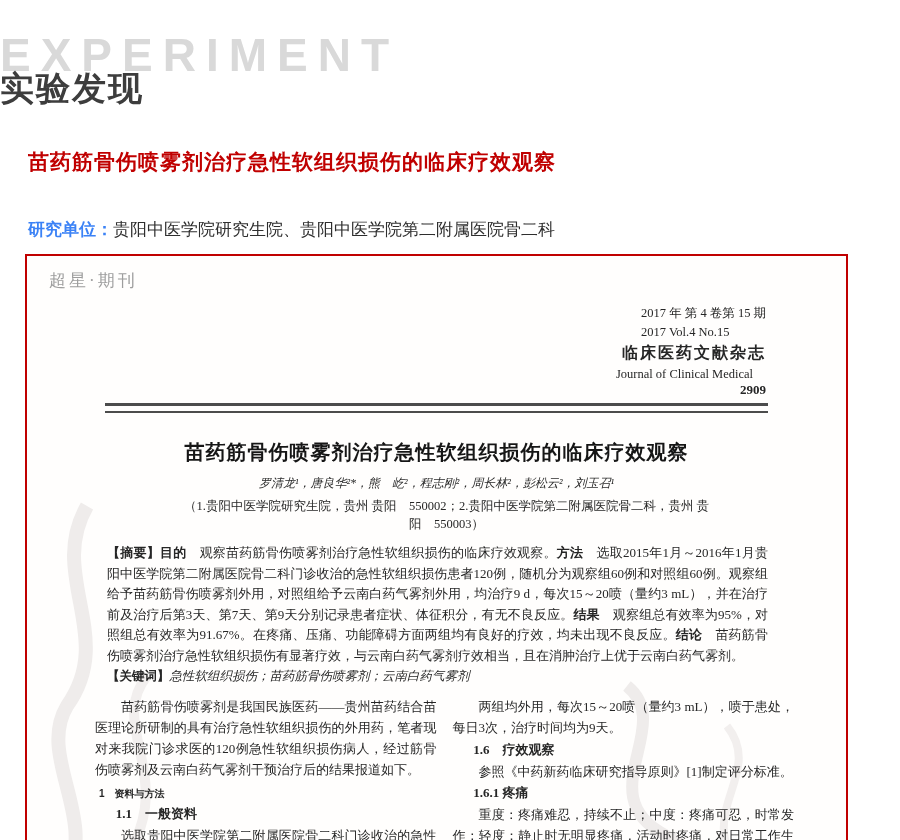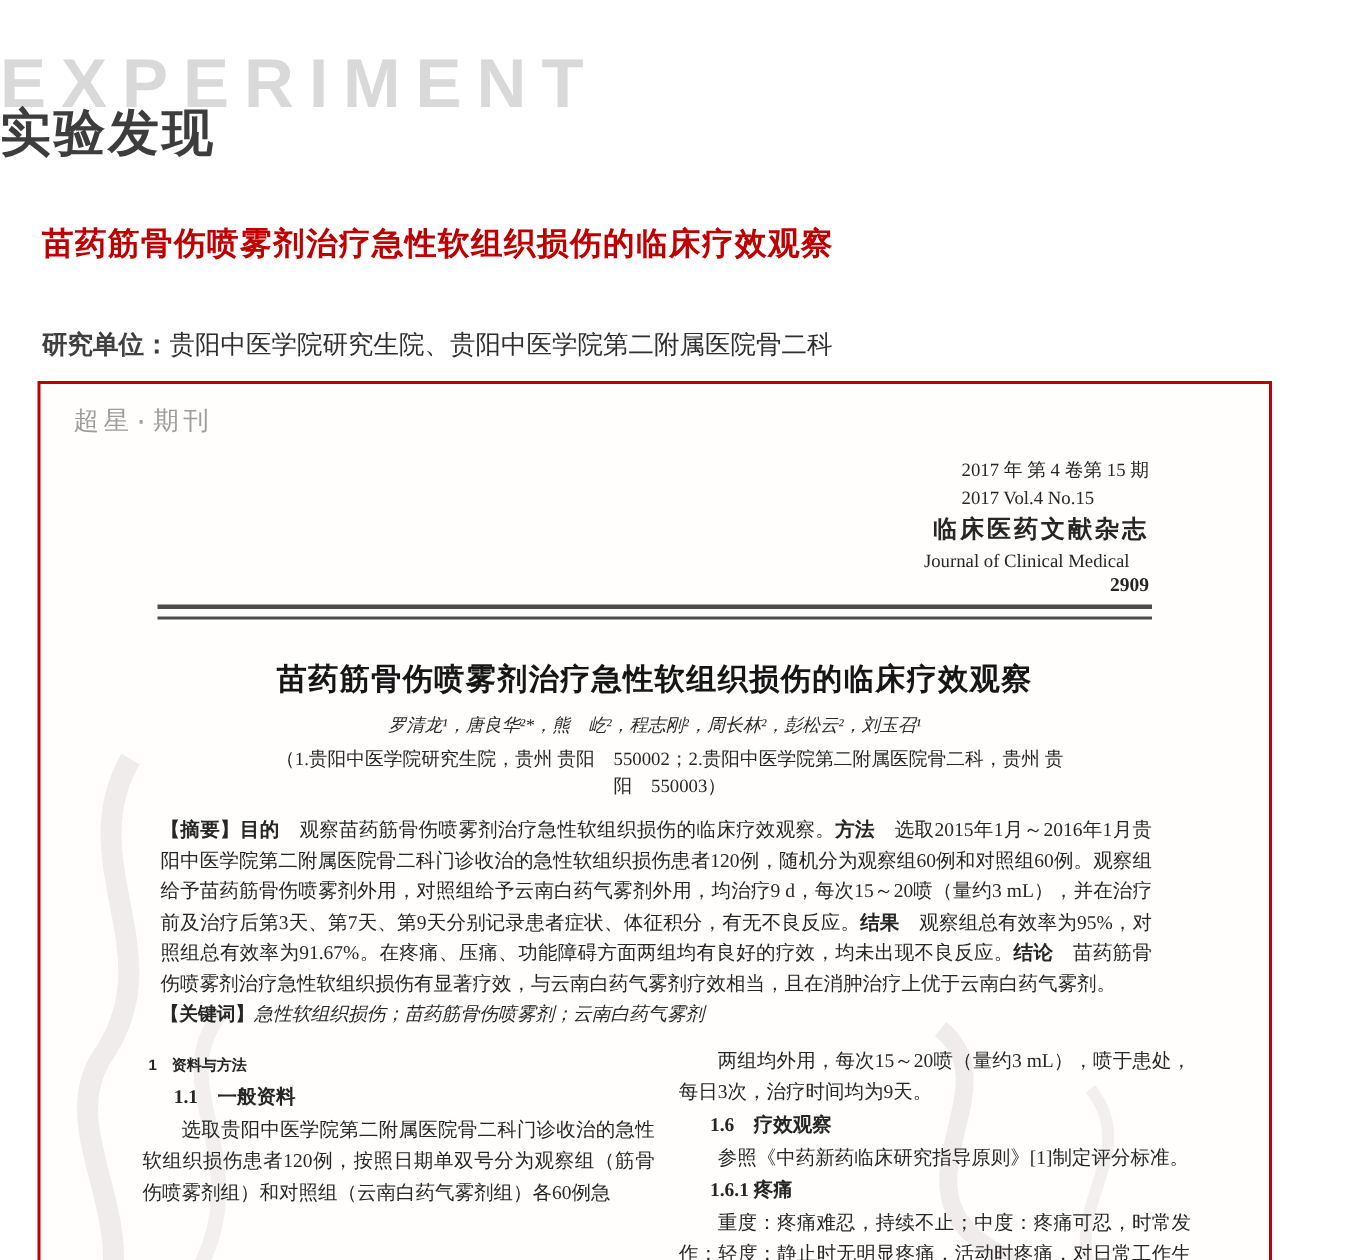--- a/index.html
+++ b/index.html
@@ -18,32 +18,32 @@
   .banner .cn{
     position:absolute;left:0;right:0;top:52px;
     font-size:34px;font-weight:700;color:#3d3d3d;letter-spacing:2px;
   }
   
   .red-title{
     margin:34px 0 0 28px;font-size:21px;font-weight:700;color:#c00000;
     letter-spacing:1px;
   }
   .unit-line{margin:42px 0 0 28px;font-size:17px;color:#2e2e2e;}
-  .unit-line b{color:#404040;}
+  .unit-line b{color:#3b82f6;}
   
   .scan{
     position:absolute;left:25px;top:254px;width:819px;height:640px;
     border:2px solid #c00000;background:#fffefd;overflow:hidden;
     font-family:"Liberation Serif","DejaVu Serif",serif;color:#262626;
   }
   .scan-inner{position:relative;z-index:2;}
   .wm-svg{position:absolute;left:0;top:0;z-index:1;pointer-events:none;}
   .cx-label{
     margin:13px 0 0 22px;font-size:17px;color:#9d9d9d;letter-spacing:3px;
-    font-family:Liberation Mono, monospace;
+    font-family:Liberation Serif, serif;
   }
   .jhead{
     display:flex;align-items:flex-end;justify-content:space-between;
     margin:12px 80px 0 80px;
     flex-direction:column;
   }
   .jhead .l{font-size:12.5px;line-height:1.55;}
   .jhead .c{text-align:center;}
   .jhead .c .cn{font-size:16px;font-weight:700;letter-spacing:2px;margin-left:19px;}
   .jhead .c .en{font-size:12.5px;margin-top:3px;}
@@ -128,20 +128,21 @@
       <b>【摘要】</b><b>目的</b>　<span>观察苗药筋骨伤喷雾剂治疗急性软组织损伤的临床疗效观察。</span><b>方法</b>　<span>选取2015年1月～2016年1月贵阳中医学院第二附属医院骨二科门诊收治的急性软组织损伤患者120例，随机分为观察组60例和对照组60例。观察组给予苗药筋骨伤喷雾剂外用，对照组给予云南白药气雾剂外用，均治疗9 d，每次15～20喷（量约3 mL），并在治疗前及治疗后第3天、第7天、第9天分别记录患者症状、体征积分，有无不良反应。</span><b>结果</b>　<span>观察组总有效率为95%，对照组总有效率为91.67%。在疼痛、压痛、功能障碍方面两组均有良好的疗效，均未出现不良反应。</span><b>结论</b>　<span>苗药筋骨伤喷雾剂治疗急性软组织损伤有显著疗效，与云南白药气雾剂疗效相当，且在消肿治疗上优于云南白药气雾剂。</span>
     </div>
 
     <div class="kw">
       <b>【关键词】</b><span>急性软组织损伤；苗药筋骨伤喷雾剂；云南白药气雾剂</span>
     </div>
 
 
     <div class="cols">
       <div class="col">
+          <div class="c-para">苗药筋骨伤喷雾剂是我国民族医药——贵州苗药结合苗医理论所研制的具有治疗急性软组织损伤的外用药，笔者现对来我院门诊求医的120例急性软组织损伤病人，经过筋骨伤喷雾剂及云南白药气雾剂干预治疗后的结果报道如下。</div>
           <div class="c-hmajor">1　资料与方法</div>
           <div class="c-hminor">1.1　一般资料</div>
           <div class="c-para">选取贵阳中医学院第二附属医院骨二科门诊收治的急性软组织损伤患者120例，按照日期单双号分为观察组（筋骨伤喷雾剂组）和对照组（云南白药气雾剂组）各60例急</div>
         </div>
       <div class="col">
           <div class="c-para">两组均外用，每次15～20喷（量约3 mL），喷于患处，每日3次，治疗时间均为9天。</div>
           <div class="c-hminor">1.6　疗效观察</div>
           <div class="c-para">参照《中药新药临床研究指导原则》[1]制定评分标准。</div>
           <div class="c-hminor">1.6.1 疼痛</div>
           <div class="c-para">重度：疼痛难忍，持续不止；中度：疼痛可忍，时常发作；轻度：静止时无明显疼痛，活动时疼痛，对日常工作生活无明显影响。</div>

